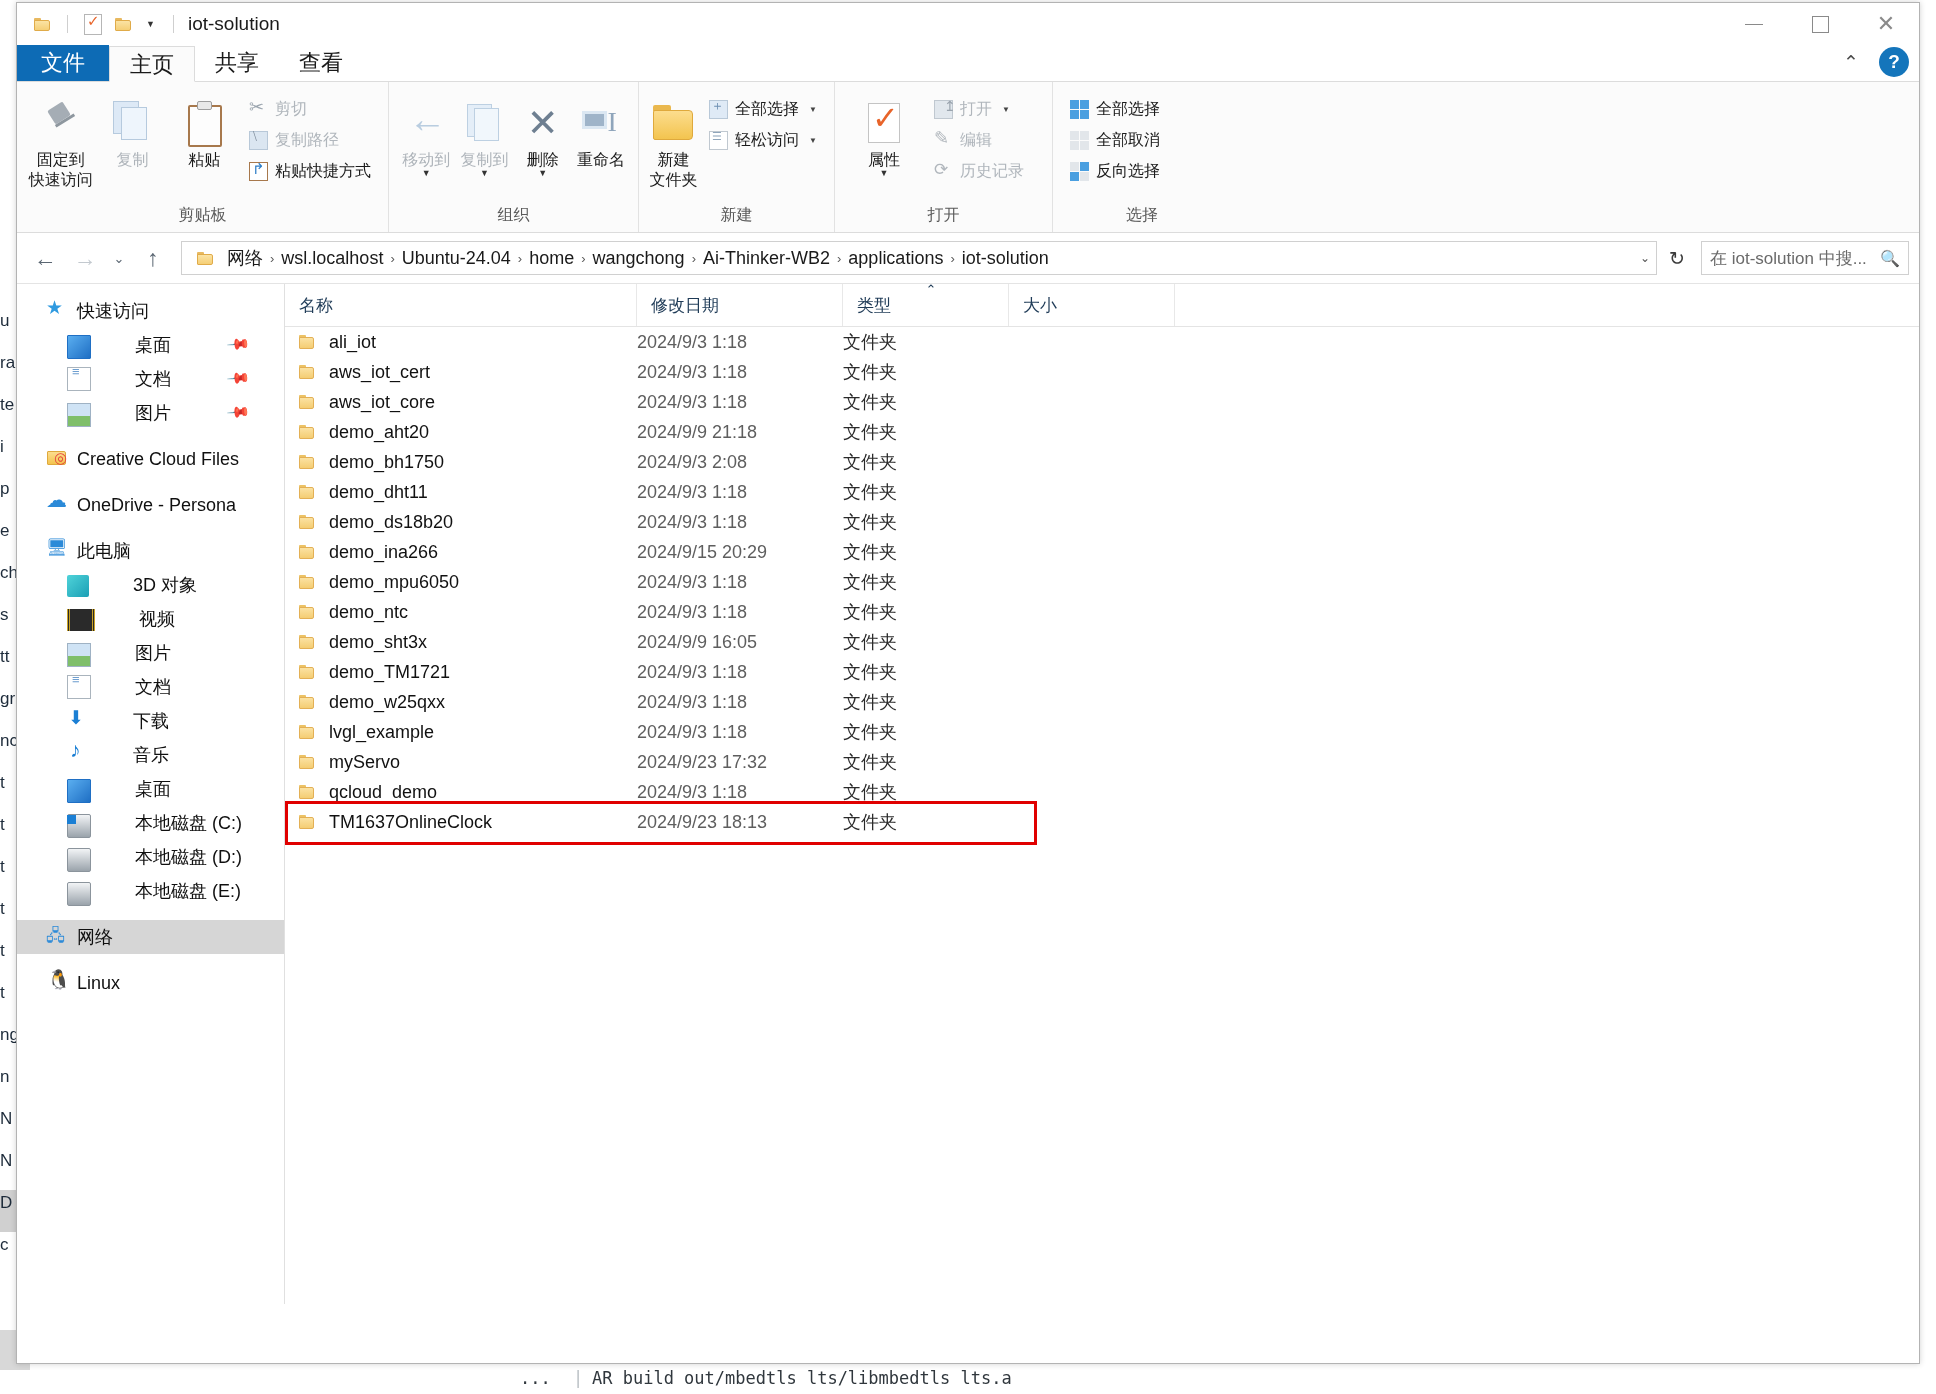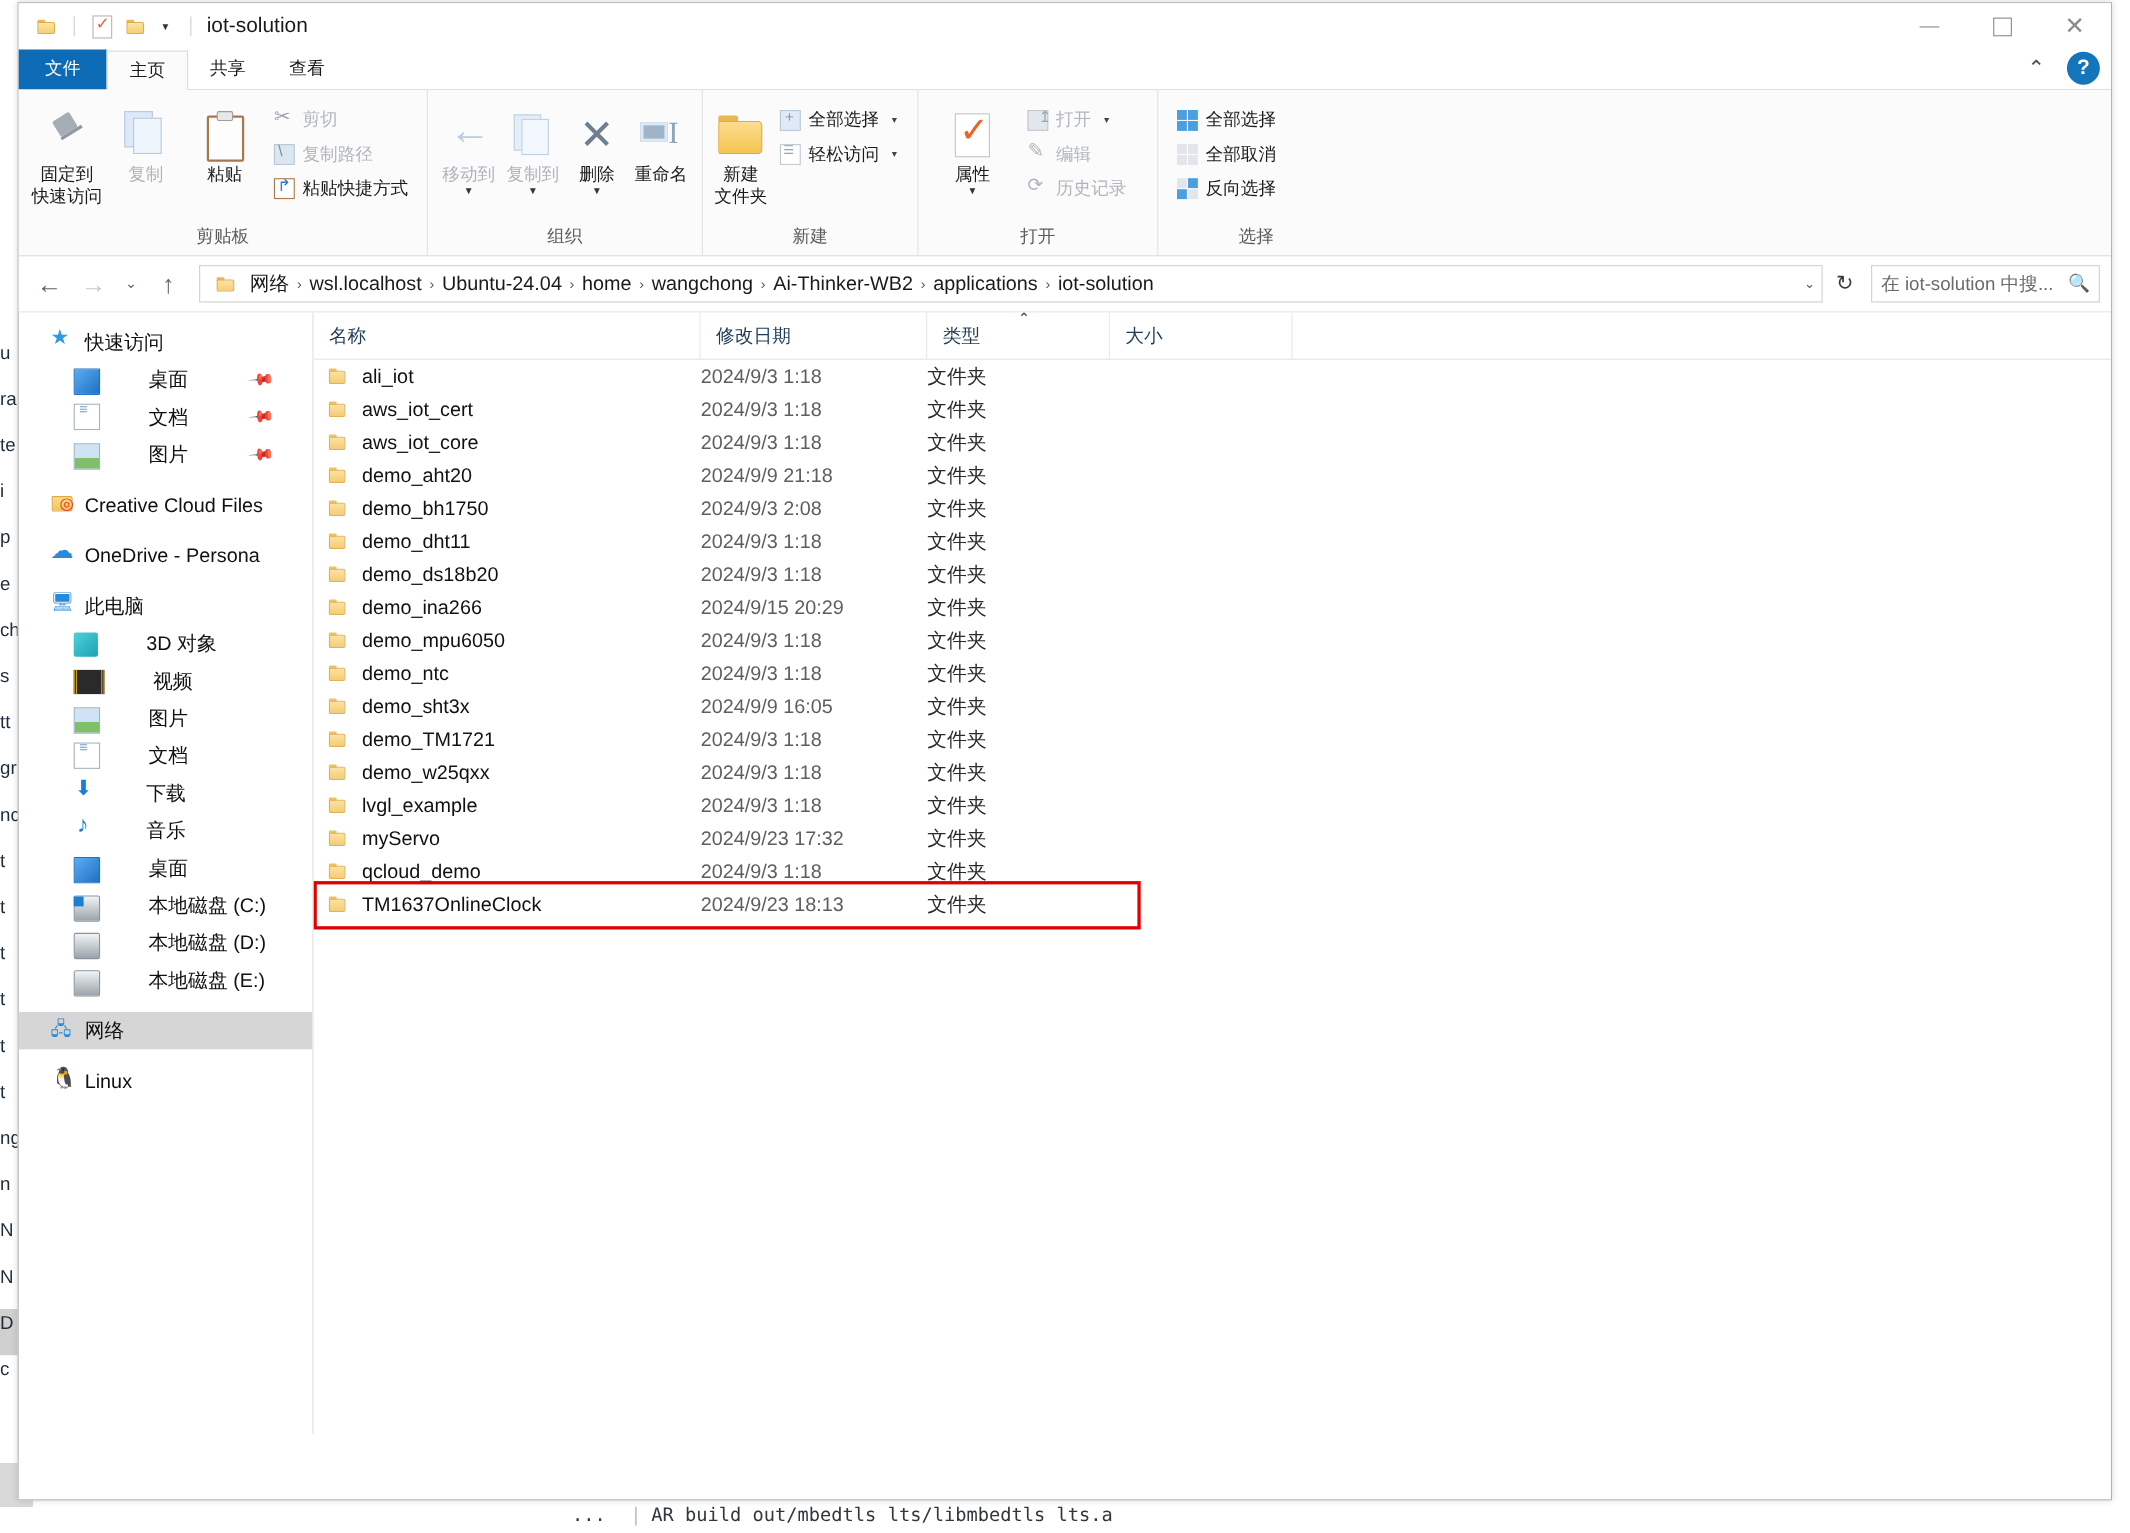--- a/index.html
+++ b/index.html
@@ -120,21 +120,21 @@
   #tabstrip {
     height: 36px;
     display: flex; align-items: flex-end;
     background: #ffffff;
     position: relative;
     border-bottom: 1px solid #dcdcdc;
   }
   .tab {
     height: 36px; line-height: 36px;
     padding: 0 20px;
-    font-size: 16px; color: #1a1a1a;
+    font-size: 22px; color: #1a1a1a;
     white-space: nowrap; cursor: default;
   }
   .tab.file {
     background: #0d6bb5; color: #fff;
     padding: 0 24px; font-weight: 400;
   }
   .tab.active {
     background: #fbfbfb;
     border: 1px solid #dcdcdc;
     border-bottom: 1px solid #fbfbfb;
@@ -185,21 +185,21 @@
   }
   .bigbtn.dim { color: #aeb4ba; }
   .bigicon { height: 54px; display: flex; align-items: center; justify-content: center; }
   .smallbtn {
     display: flex; align-items: center; gap: 7px;
     height: 31px; padding: 0 7px;
     font-size: 16px; color: #1a1a1a;
     white-space: nowrap; cursor: default;
   }
   .smallbtn.dim { color: #b0b6bc; }
-  .smallcol { display: flex; flex-direction: column; padding-top: 6px; }
+  .smallcol { display: flex; flex-direction: column; padding-top: 6px; font-family: Liberation Serif, serif; }
   .caret-dn { font-size: 8px; color: #444; margin-left: 3px; }
   .caret-sm { font-size: 9px; color: #333; }
   .bigbtn .caret-sm { margin-top: -2px; }
 
   
   .ic-pin { width: 38px; height: 40px; position: relative; }
   .ic-pin::before {
     content: ""; position: absolute; left: 8px; top: 2px;
     width: 18px; height: 16px; background: #a5adb5;
     border-radius: 2px; transform: rotate(-32deg);

